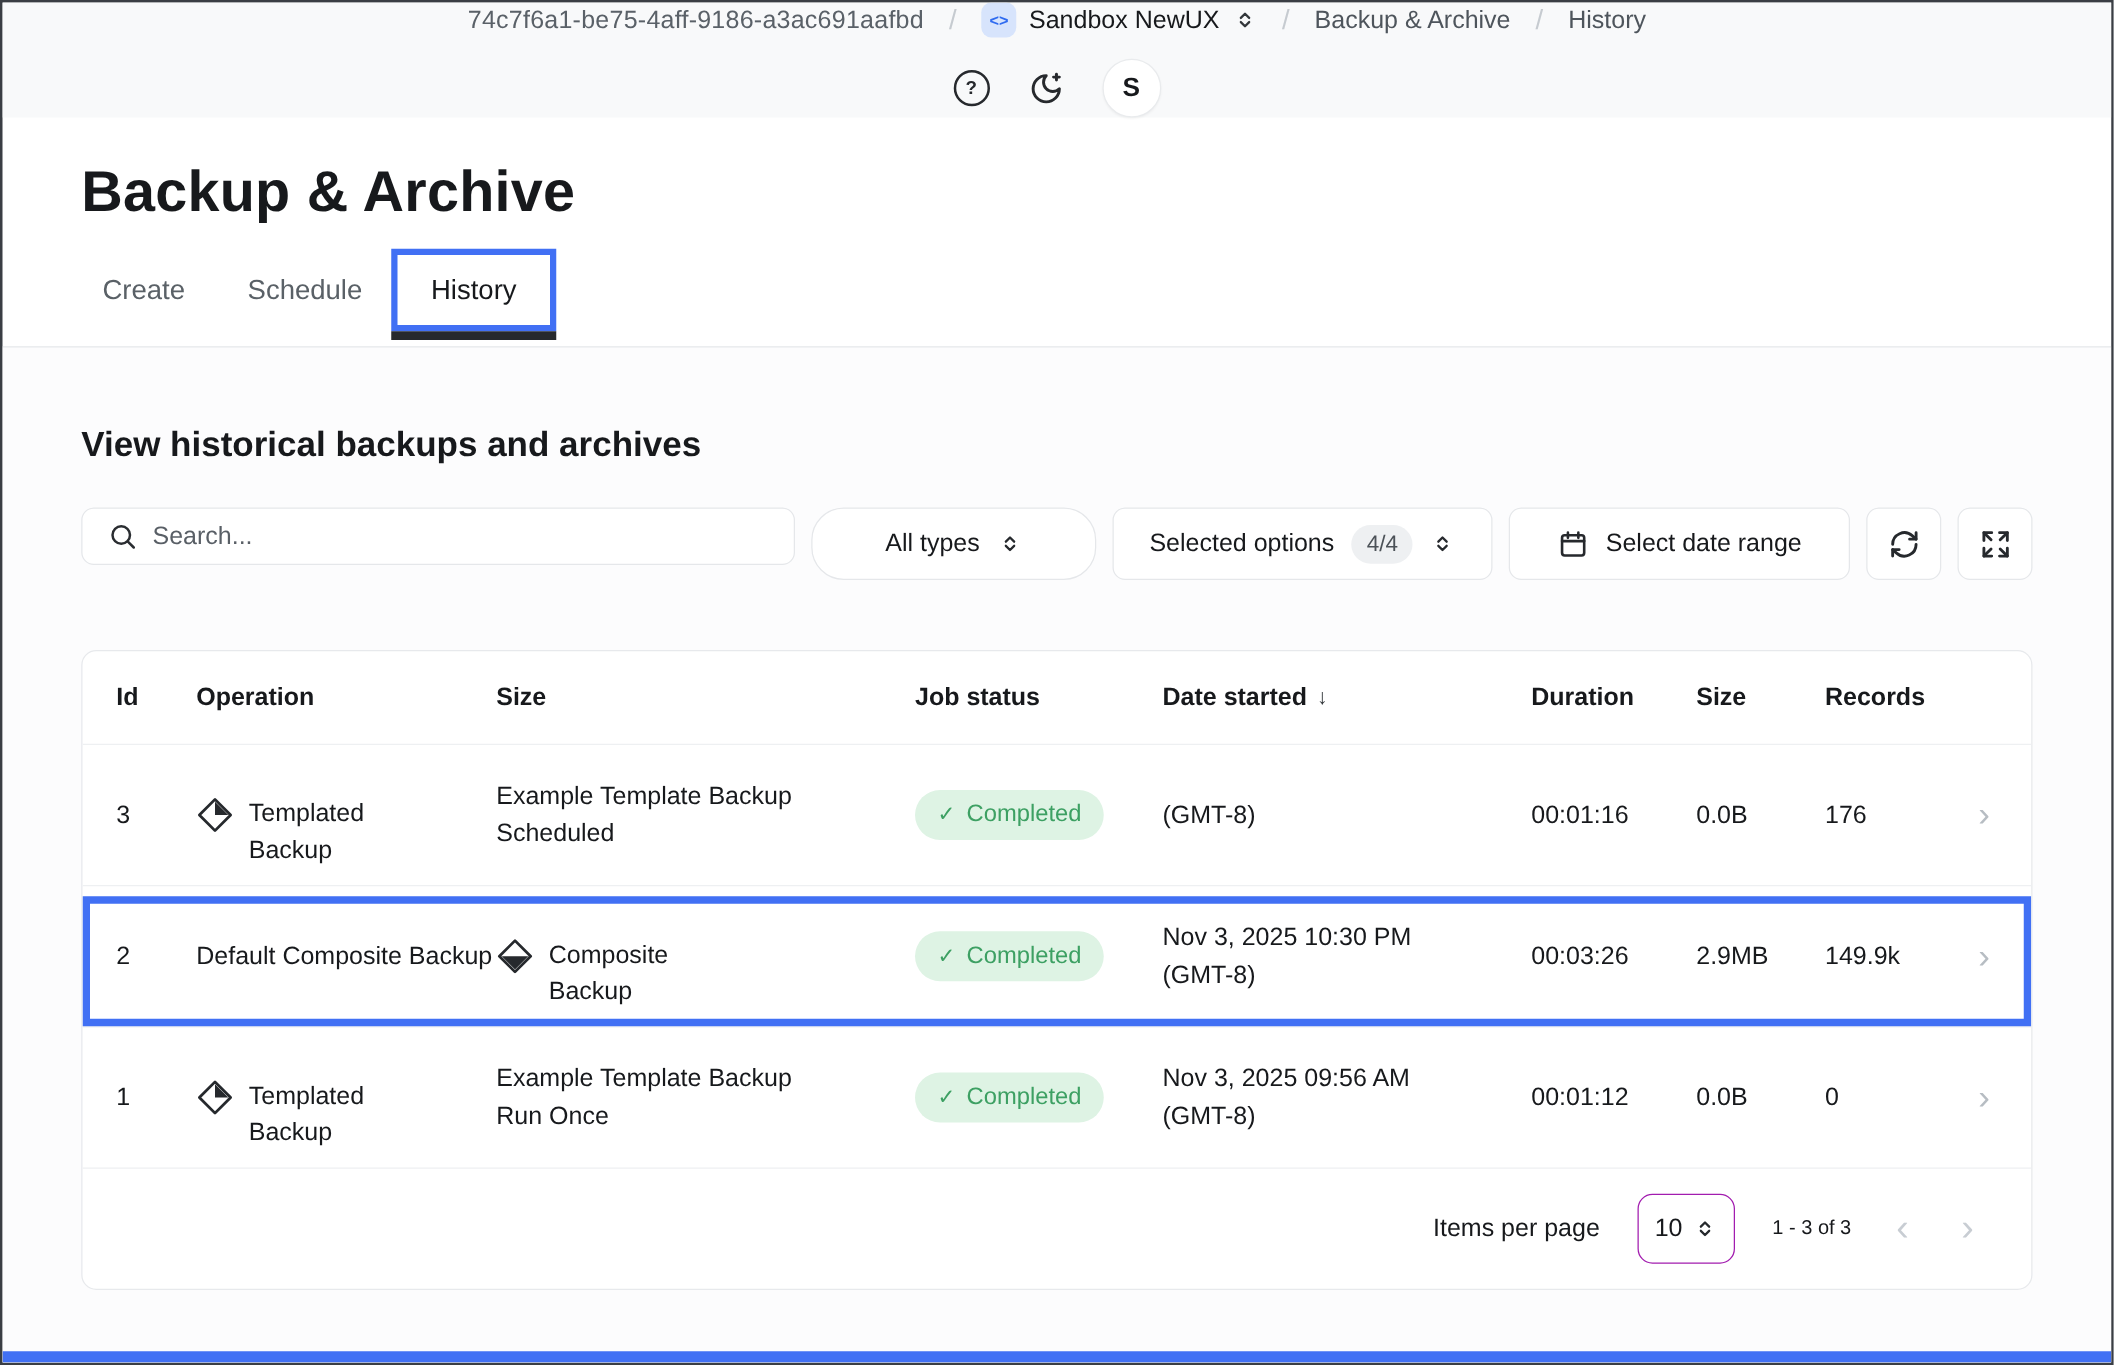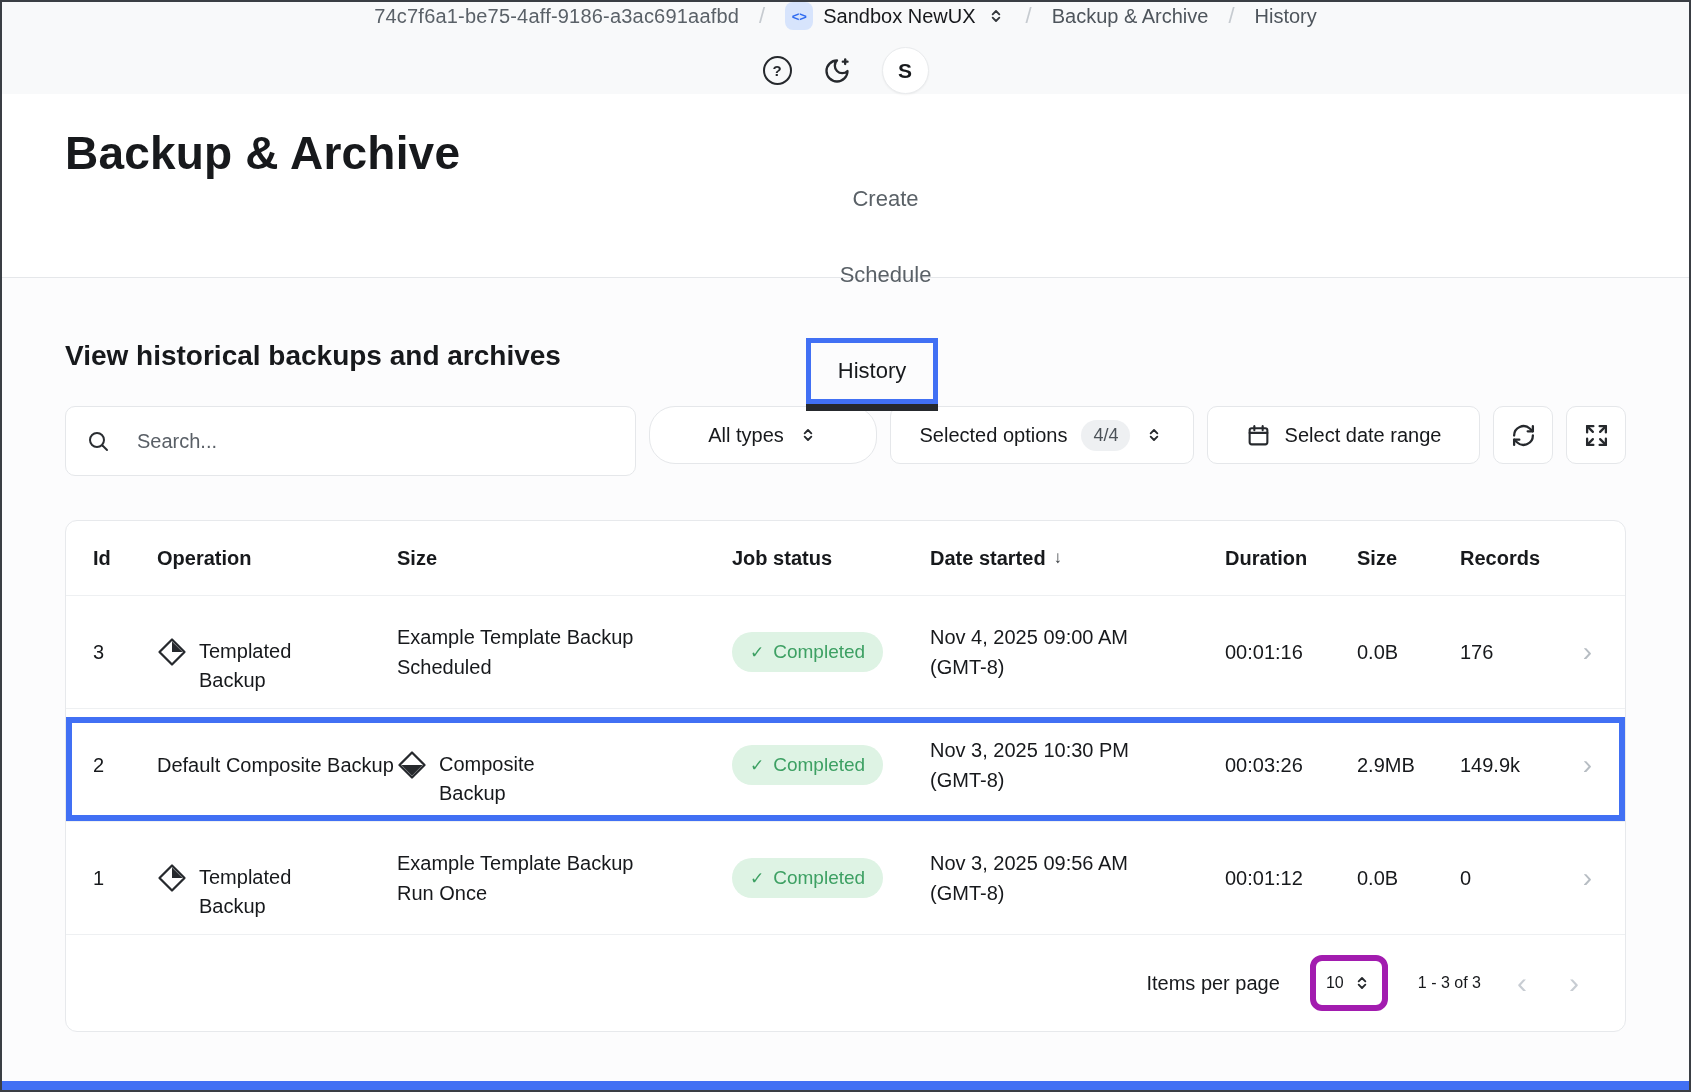--- a/index.html
+++ b/index.html
@@ -45,43 +45,43 @@
     border:1px solid #e9ebed; box-shadow:0 1px 2px rgba(0,0,0,.05);
     display:flex; align-items:center; justify-content:center;
     font-size:21px; font-weight:600; color:#17191c; cursor:pointer;
   }
 
   
   .page-title { font-size:46px; font-weight:700; letter-spacing:.2px; margin:32px 0 0 63px; }
   .tabs-strip {
     position:relative; height:92px; margin-top:6px;
     border-bottom:1px solid #e5e7ea;
-    display:flex; align-items:center; gap:50px; padding-left:80px;flex-direction:column;
+    display:flex; align-items:center; gap:50px; padding-left:80px;
   }
   .tab { font-size:22px; color:#5a6167; cursor:pointer; }
   .tab-active-box {
     border:5px solid #4170f4; padding:15px 27px; position:relative;
     display:flex; align-items:center; justify-content:center;
     margin-left:-27px; cursor:pointer;
   }
   .tab-active-box .tab { color:#17191c; font-weight:500; }
   .tab-active-box::after {
     content:""; position:absolute; left:-5px; right:-5px; bottom:-12px;
     height:7px; background:#26292d; pointer-events:none;
   }
 
   
   .content { background:#fcfcfd; padding:0 63px; height:100%; }
   .section-heading { font-size:28px; font-weight:700; padding-top:62px; }
 
   .filter-row { margin-top:34px; display:flex; gap:13px; height:58px; }
   .searchbox {
-    flex:1; max-width:601px; height:70px; background:#fff;
+    flex:1; max-width:601px; height:46px; background:#fff;
     border:1px solid #e5e7ea; border-radius:10px;
-    display:flex; align-items:center; gap:27px; padding:0 20px;
+    display:flex; align-items:center; gap:12px; padding:0 20px;
   }
   .searchbox input {
     border:none; outline:none; flex:1; font-size:20px; color:#17191c;
     font-family:inherit; background:transparent;
   }
   .searchbox input::placeholder { color:#595f66; }
   .filter-btn {
     height:58px; background:#fff; border:1px solid #e5e7ea; border-radius:10px;
     display:flex; align-items:center; justify-content:center; gap:14px;
     font-size:20px; color:#17191c; cursor:pointer; padding:0 24px;
@@ -127,23 +127,23 @@
   }
 
   
   .tfoot {
     height:97px; border-top:1px solid #eef0f2;
     display:flex; align-items:center; justify-content:flex-end;
     gap:30px; padding:0 40px 0 27px;
   }
   .foot-label { font-size:20px; color:#17191c; }
   .page-size-box {
-    width:78px; height:56px; border:6px solid #a21caf; border-radius:12px;
+    width:78px; height:56px; border:1px solid #a21caf; border-radius:12px;
     display:flex; align-items:center; justify-content:center; gap:8px;
-    font-size:16px; color:#17191c; cursor:pointer; background:#fff;
+    font-size:20px; color:#17191c; cursor:pointer; background:#fff;
   }
   .range-label { font-size:16px; color:#17191c; }
   .pg-arrow { font-size:30px; color:#c8cdd3; cursor:pointer; line-height:1; padding:0 6px; }
 
   .bottom-annotation {
     position:absolute; left:0; right:0; bottom:0; height:9px;
     background:#4170f4; pointer-events:none; z-index:6;
   }
 
   svg { display:block; }
@@ -299,21 +299,20 @@
           <span class="op-label">Templated Backup</span>
         </div>
         <div class="cell name-cell">Example Template Backup Scheduled</div>
         <div class="cell">
           <span class="status-pill">
             <span class="status-check">✓</span>
             <span>Completed</span>
           </span>
         </div>
         <div class="cell date-cell">
-          <div>Nov 4, 2025 09:00 AM</div>
           <div>(GMT-8)</div>
         </div>
         <div class="cell">00:01:16</div>
         <div class="cell">0.0B</div>
         <div class="cell">176</div>
         <div class="cell row-chevron">›</div>
       </div>
 
       <div class="tgrid trow">
         <div class="row-annotation"></div>

